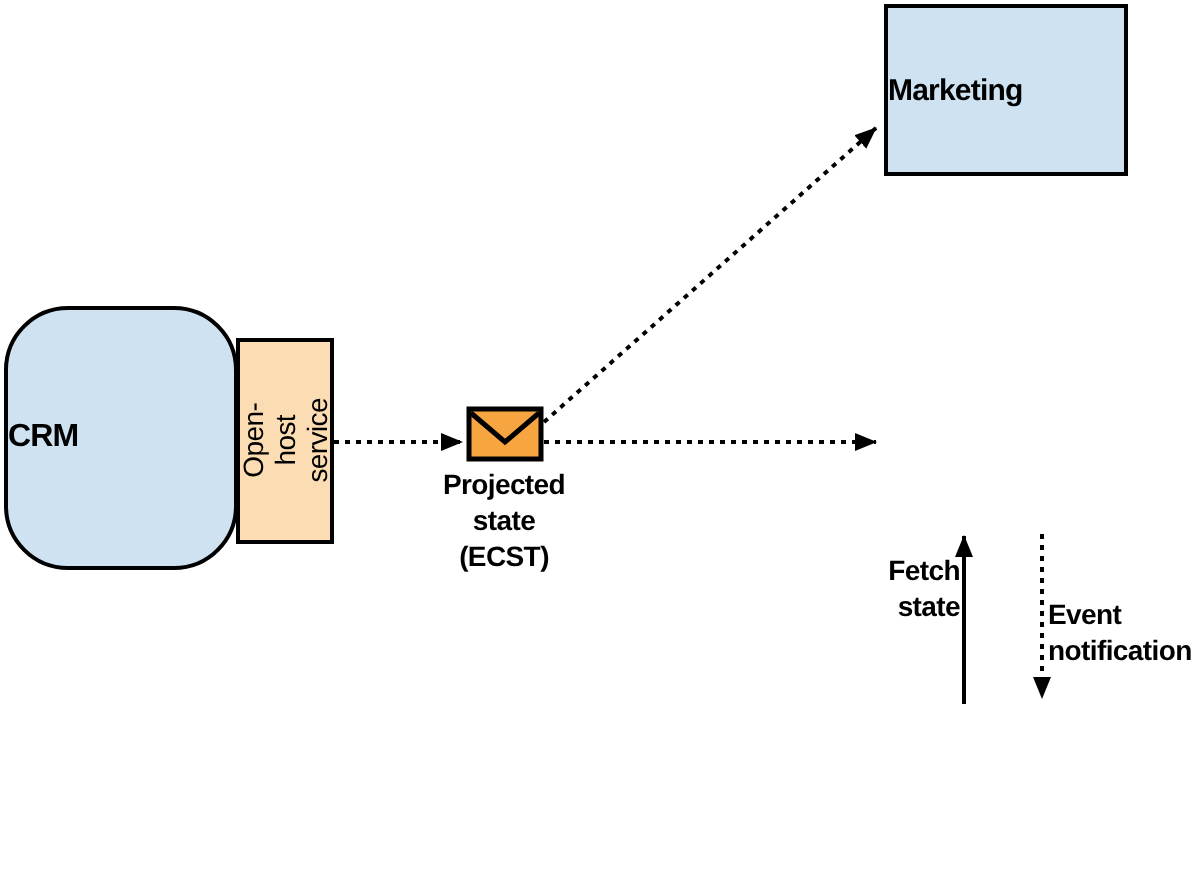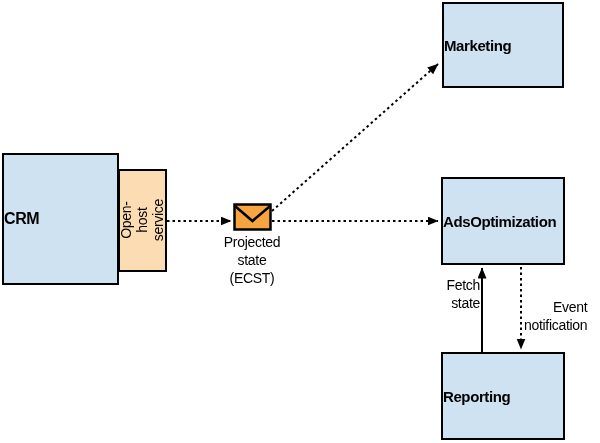--- a/index.html
+++ b/index.html
@@ -21,21 +21,21 @@
     background: var(--node-fill, #cfe2f1);
     border: 2px solid var(--line-color, #000);
     display: flex;
     align-items: center;
     font-weight: bold;
     font-size: 15px;
     letter-spacing: -0.4px;
     color: #000;
     z-index: 1;
   }
-  .node.crm       { left: 2px;   top: 153px; width: 117px; height: 132px; z-index: 2; font-size: 16px; }
+  .node.crm       { left: 2px;   top: 153px; width: 117px; height: 132px; z-index: 2; font-size: 16px; border-radius: 32px; }
   .node.openhost  { left: 118px; top: 169px; width: 49px;  height: 103px; background: var(--open-host-fill, #fcdcb2); z-index: 1; font-weight: normal; }
   .node.marketing { left: 442px; top: 2px;   width: 122px; height: 86px; }
   .node.ads       { left: 441px; top: 177px; width: 124px; height: 88px; }
   .node.reporting { left: 441px; top: 352px; width: 124px; height: 88px; }
 
   .vtext {
     transform: rotate(-90deg);
     white-space: pre-line;
     text-align: center;
     font-size: 14px;
@@ -43,24 +43,25 @@
     letter-spacing: -0.3px;
   }
   .edge-label {
     position: absolute;
     font-size: 14px;
     line-height: 1.3;
     letter-spacing: -0.3px;
     white-space: pre-line;
     color: #000;
     z-index: 3;
+    font-weight: bold;
   }
   .edge-label.projected { left: 202px; top: 233px; width: 100px; text-align: center; }
   .edge-label.fetch     { left: 436px; top: 276px; width: 44px;  text-align: right; }
-  .edge-label.event     { left: 524px; top: 298px; text-align: right; }
+  .edge-label.event     { left: 524px; top: 298px; text-align: left; }
 
   #connectors {
     position: absolute;
     left: 0; top: 0;
     width: 600px;
     height: 443px;
     z-index: 2;
     pointer-events: none;
   }
   #connectors .wire   { stroke: var(--line-color, #000); stroke-width: 2; fill: none; }
@@ -99,27 +100,21 @@
   </div>
 
   <div class="node crm">
     <span>CRM</span>
   </div>
 
   <div class="node marketing">
     <span>Marketing</span>
   </div>
 
-  <div class="node ads">
-    <span>AdsOptimization</span>
-  </div>
 
-  <div class="node reporting">
-    <span>Reporting</span>
-  </div>
 
   <div class="edge-label projected">Projected
 state
 (ECST)</div>
 
   <div class="edge-label fetch">Fetch
 state</div>
 
   <div class="edge-label event">Event
 notification</div>

